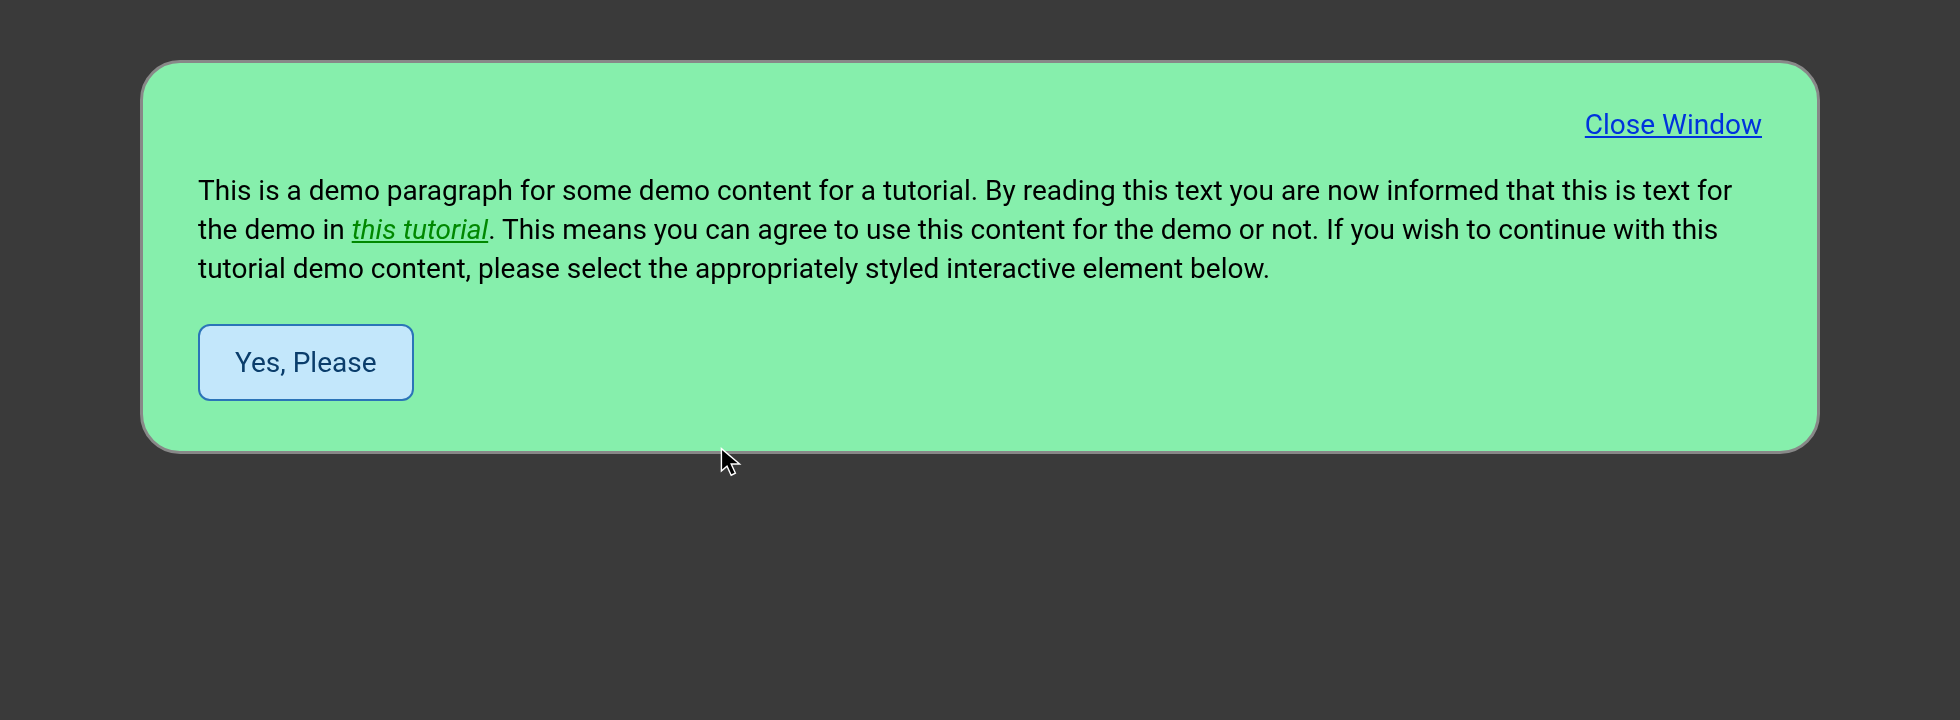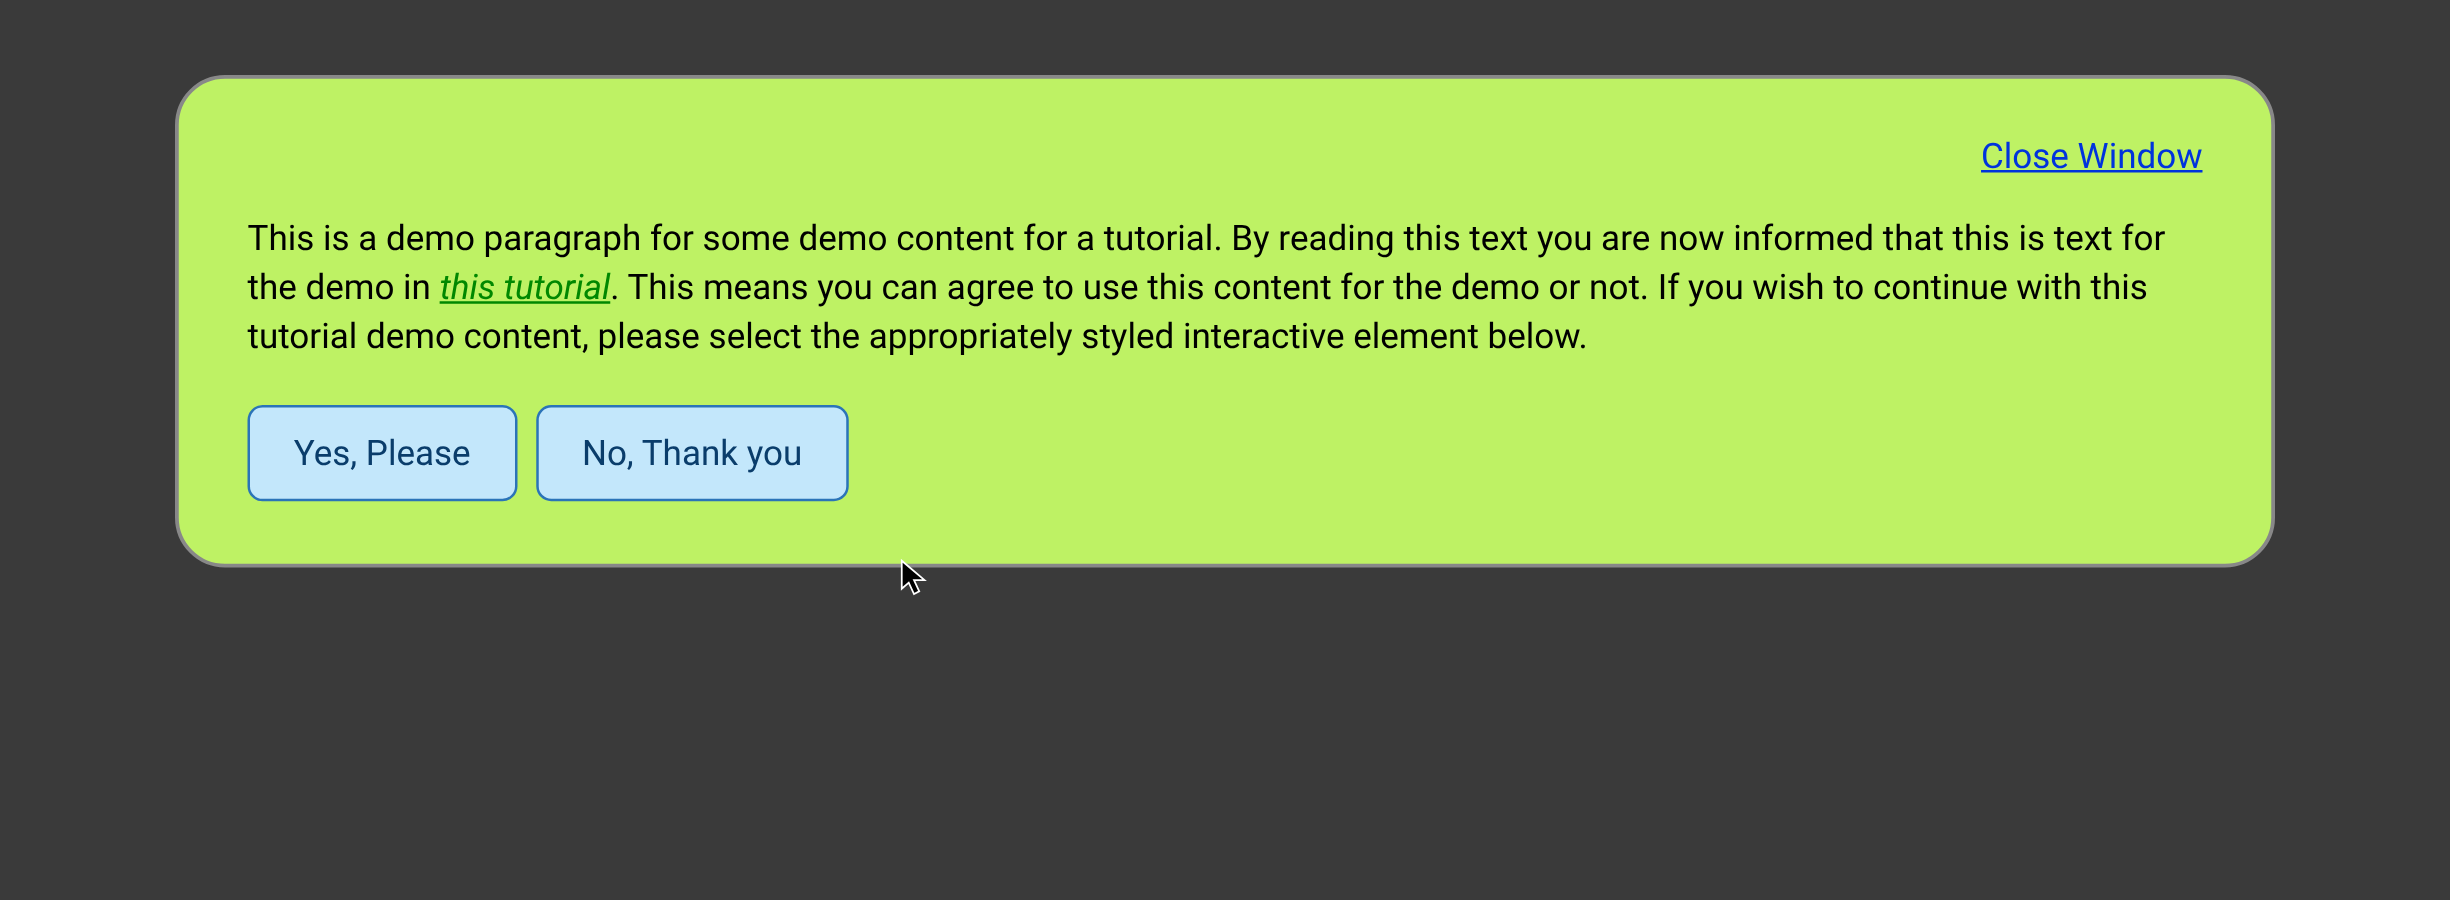--- a/index.html
+++ b/index.html
@@ -10,21 +10,21 @@
     
     body {
       background-color: #3a3a3a;
       font-family: -apple-system, BlinkMacSystemFont, "Segoe UI", Roboto, Helvetica, Arial, sans-serif;
       width: 1960px;
       height: 720px;
       padding: 60px 140px;
     }
     
     .modal {
-      background-color: #bef264;
+      background-color: #86efac;
       border: 3px solid #888888;
       border-radius: 40px;
       padding: 45px 55px 50px 55px;
       width: 100%;
     }
     
     .close-link-container {
       text-align: right;
       margin-bottom: 30px;
     }
@@ -80,19 +80,18 @@
   <div class="close-link-container">
     <a class="close-link">Close Window</a>
   </div>
 
   <p class="paragraph">
     <span>This is a demo paragraph for some demo content for a tutorial. By reading this text you are now informed that this is text for the demo in </span><a class="inline-link">this tutorial</a><span>. This means you can agree to use this content for the demo or not. If you wish to continue with this tutorial demo content, please select the appropriately styled interactive element below.</span>
   </p>
 
   <div class="button-row">
     <button class="action-button">Yes, Please</button>
-    <button class="action-button">No, Thank you</button>
   </div>
 </div>
 
 <svg class="cursor-icon" width="28" height="34" viewBox="0 0 20 24">
   <path d="M 1 1 L 1 17 L 5 13.5 L 8 20 L 11 18.5 L 8 12 L 14 12 Z" fill="#000000" stroke="#ffffff" stroke-width="1"></path>
 </svg>
 
 </body></html>

